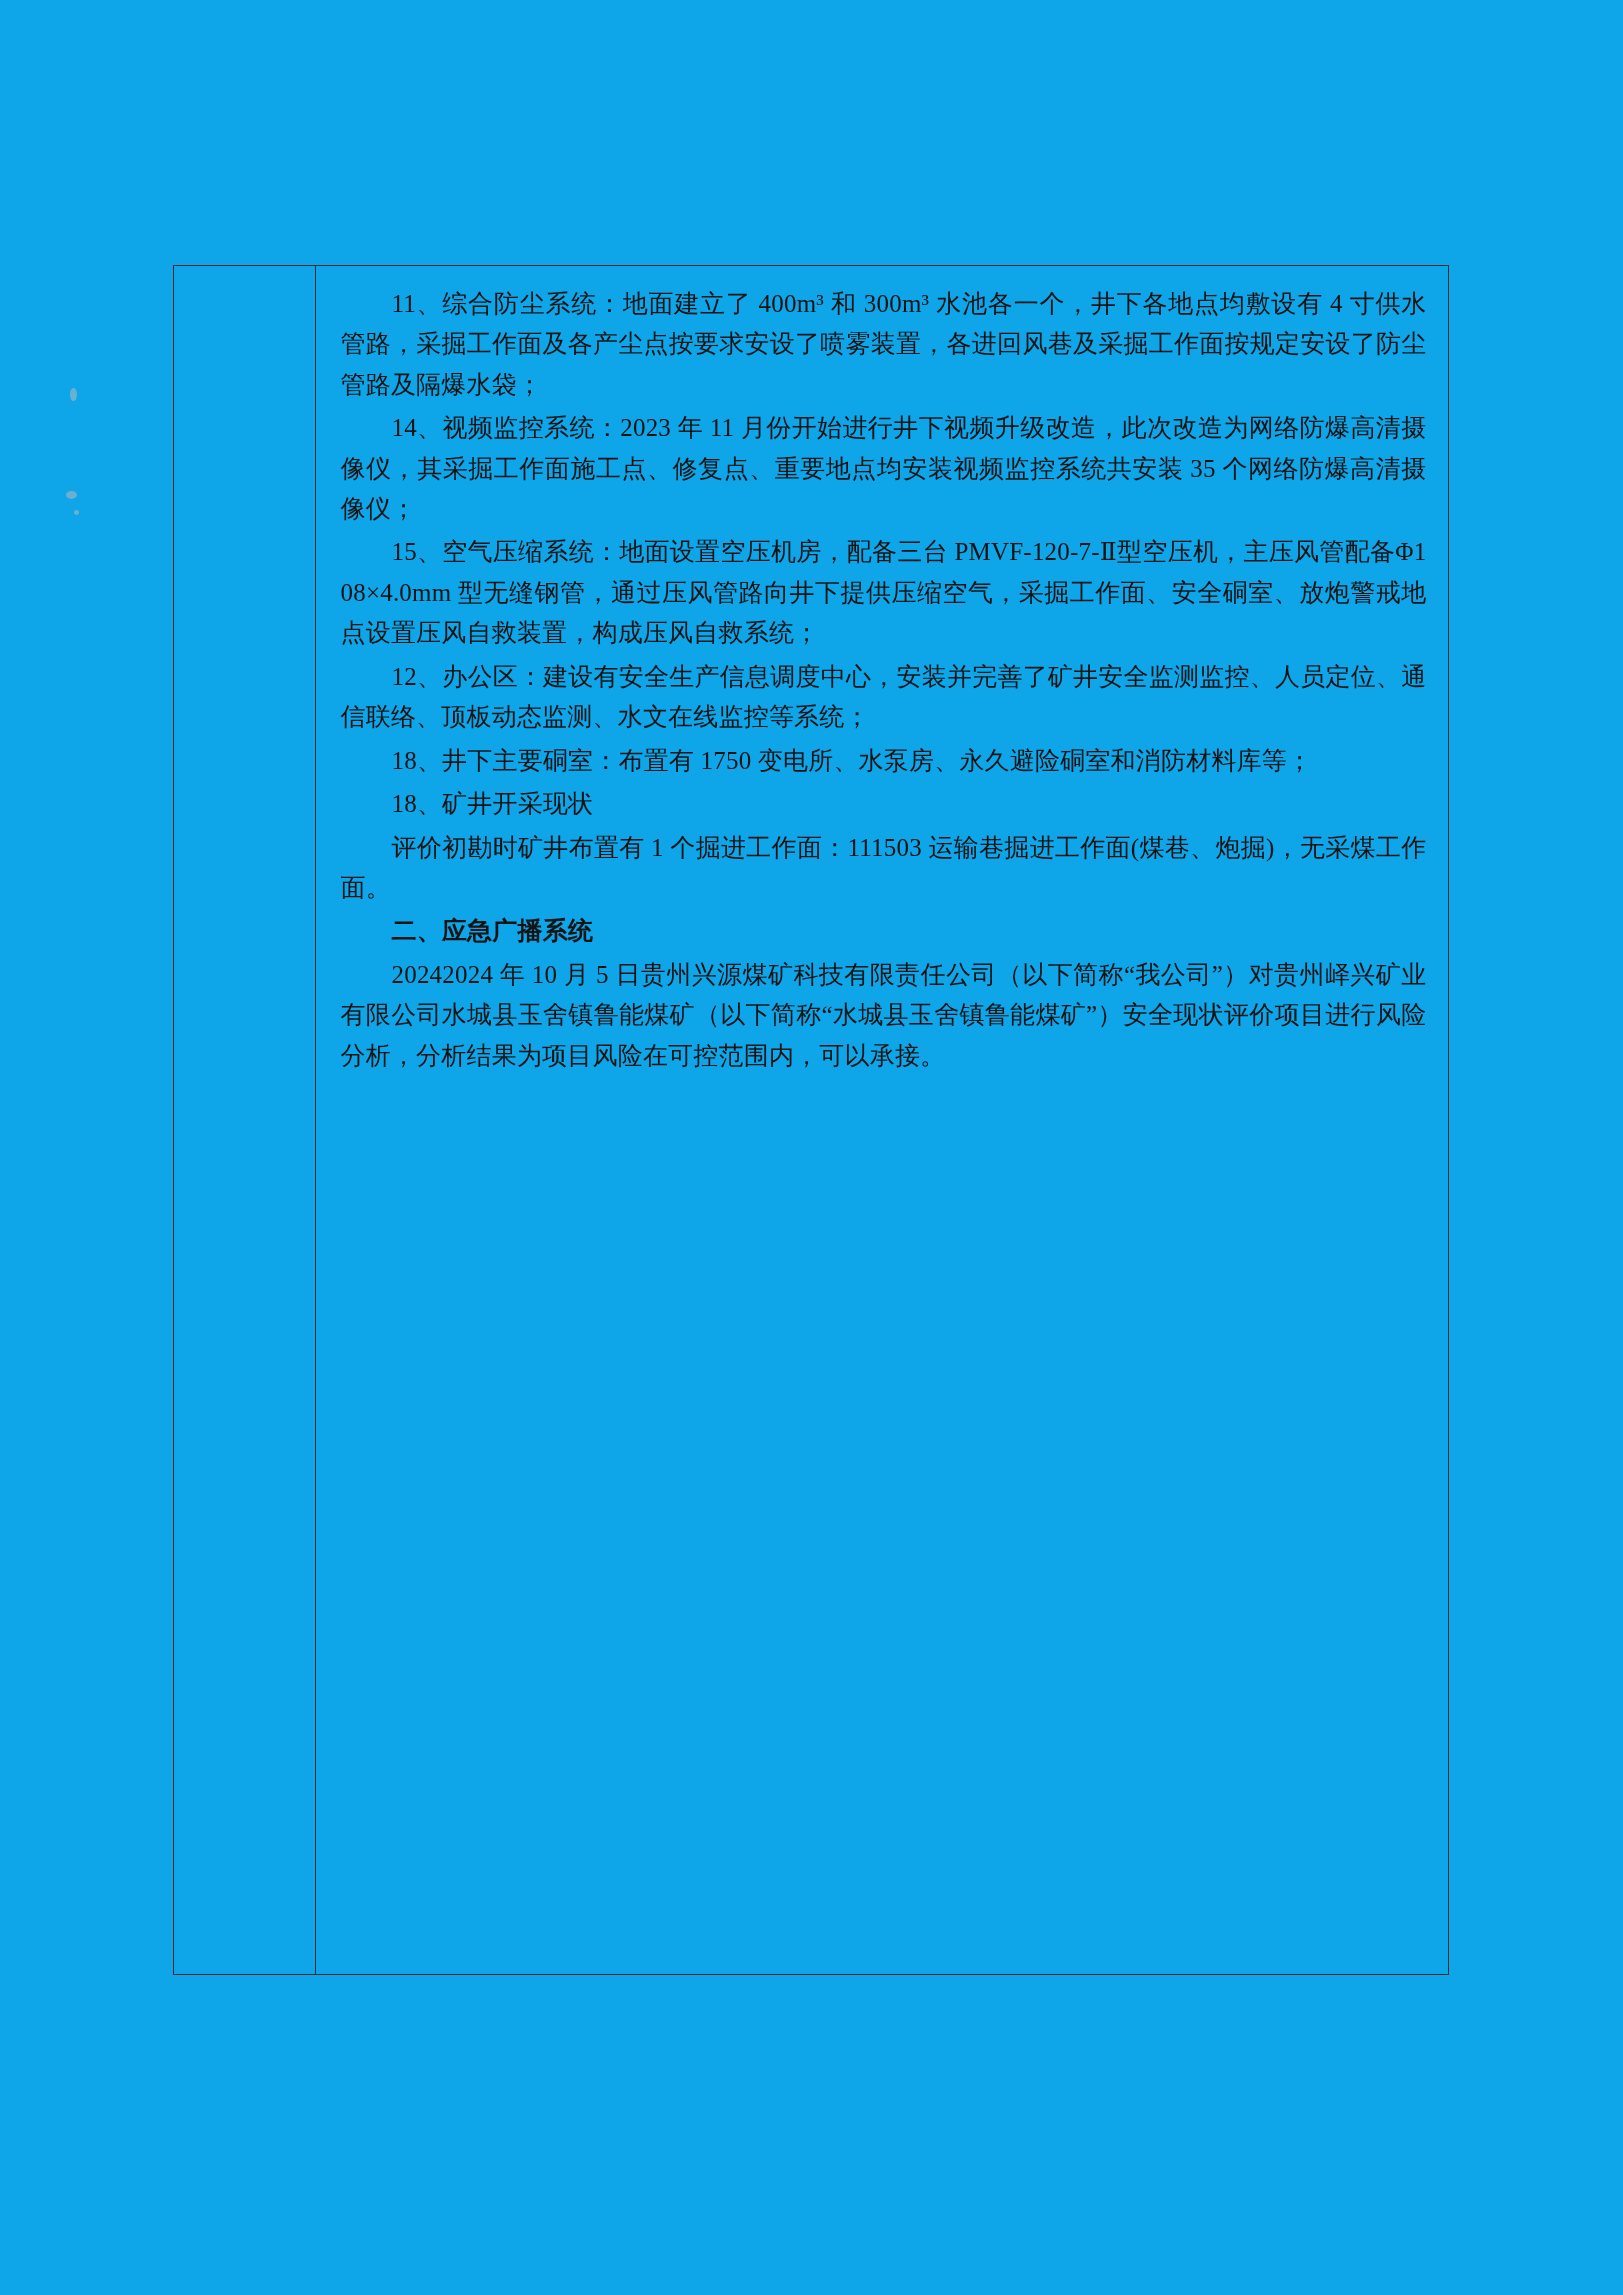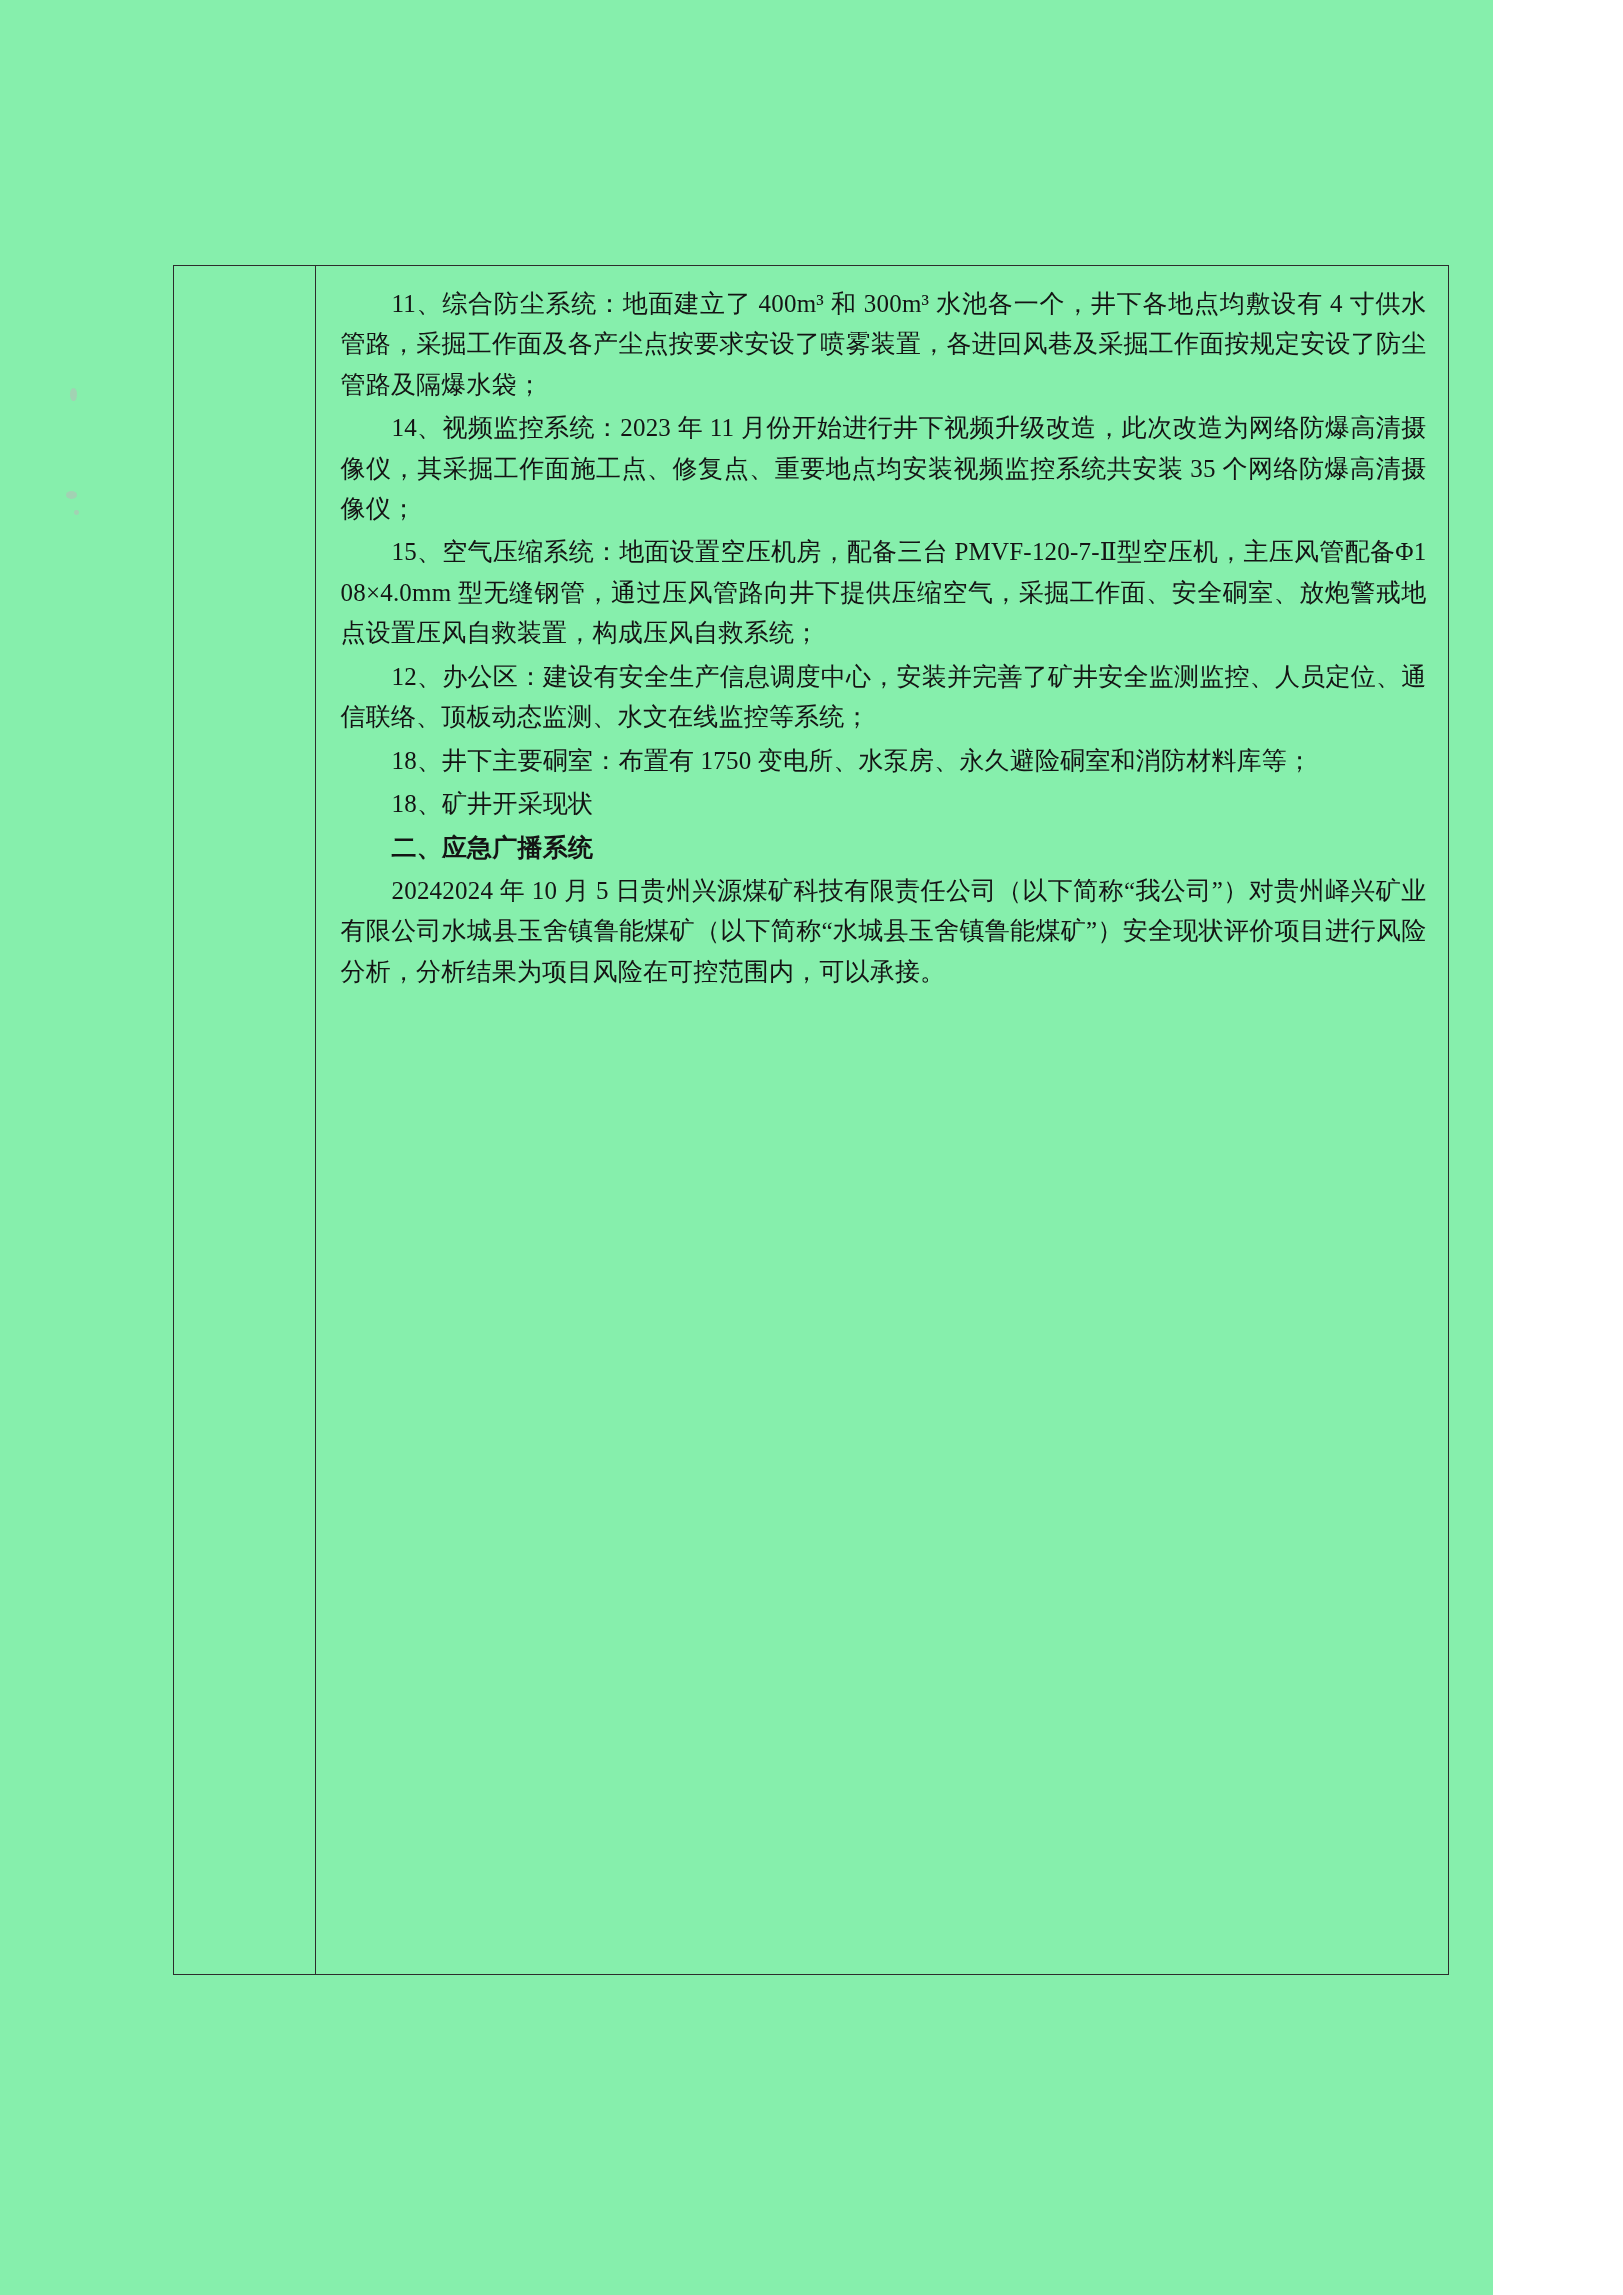--- a/index.html
+++ b/index.html
@@ -13,23 +13,23 @@
     position: relative;
     font-family: "Liberation Serif", "DejaVu Serif", serif;
     color: #141414;
   }
 
   
   .page {
     position: absolute;
     left: 0;
     top: 0;
-    width: 1493px;
+    width: 1623px;
     height: 2295px;
-    background: #86efac;
+    background: #0ea5e9;
   }
 
   
   .speckle {
     position: absolute;
     background: #b9b9b9;
     border-radius: 50%;
     opacity: .55;
   }
 
@@ -84,19 +84,20 @@
 
   <div class="doc-table">
     <div class="col-label"></div>
     <div class="col-body">
       <p class="para indent">11、综合防尘系统：地面建立了 400m³ 和 300m³ 水池各一个，井下各地点均敷设有 4 寸供水管路，采掘工作面及各产尘点按要求安设了喷雾装置，各进回风巷及采掘工作面按规定安设了防尘管路及隔爆水袋；</p>
       <p class="para indent">14、视频监控系统：2023 年 11 月份开始进行井下视频升级改造，此次改造为网络防爆高清摄像仪，其采掘工作面施工点、修复点、重要地点均安装视频监控系统共安装 35 个网络防爆高清摄像仪；</p>
       <p class="para indent">15、空气压缩系统：地面设置空压机房，配备三台 PMVF-120-7-Ⅱ型空压机，主压风管配备Φ108×4.0mm 型无缝钢管，通过压风管路向井下提供压缩空气，采掘工作面、安全硐室、放炮警戒地点设置压风自救装置，构成压风自救系统；</p>
       <p class="para indent">12、办公区：建设有安全生产信息调度中心，安装并完善了矿井安全监测监控、人员定位、通信联络、顶板动态监测、水文在线监控等系统；</p>
       <p class="para indent">18、井下主要硐室：布置有 1750 变电所、水泵房、永久避险硐室和消防材料库等；</p>
       <p class="para indent">18、矿井开采现状</p>
+      <p class="para indent">评价初勘时矿井布置有 1 个掘进工作面：111503 运输巷掘进工作面(煤巷、炮掘)，无采煤工作面。</p>
       <p class="para indent bold">二、应急广播系统</p>
       <p class="para indent">20242024 年 10 月 5 日贵州兴源煤矿科技有限责任公司（以下简称“我公司”）对贵州峄兴矿业有限公司水城县玉舍镇鲁能煤矿（以下简称“水城县玉舍镇鲁能煤矿”）安全现状评价项目进行风险分析，分析结果为项目风险在可控范围内，可以承接。</p>
     </div>
   </div>
 
 </div>
 
 
 </body></html>

